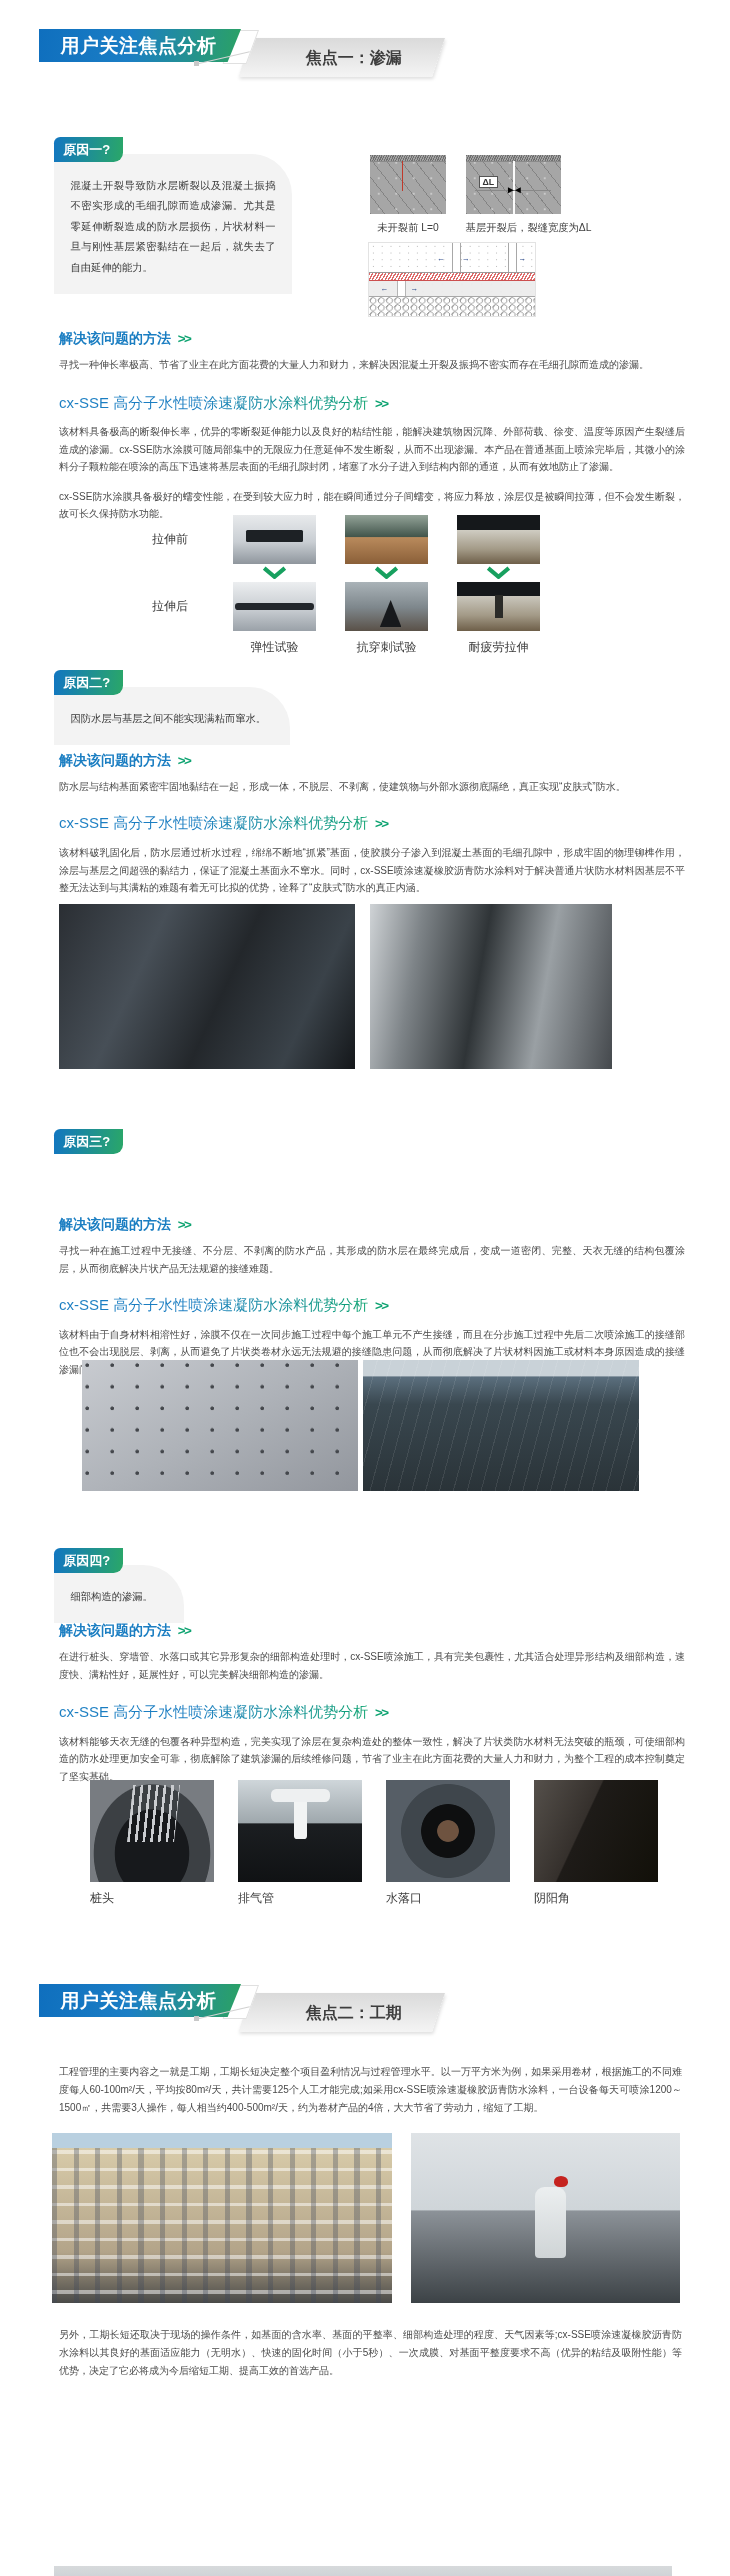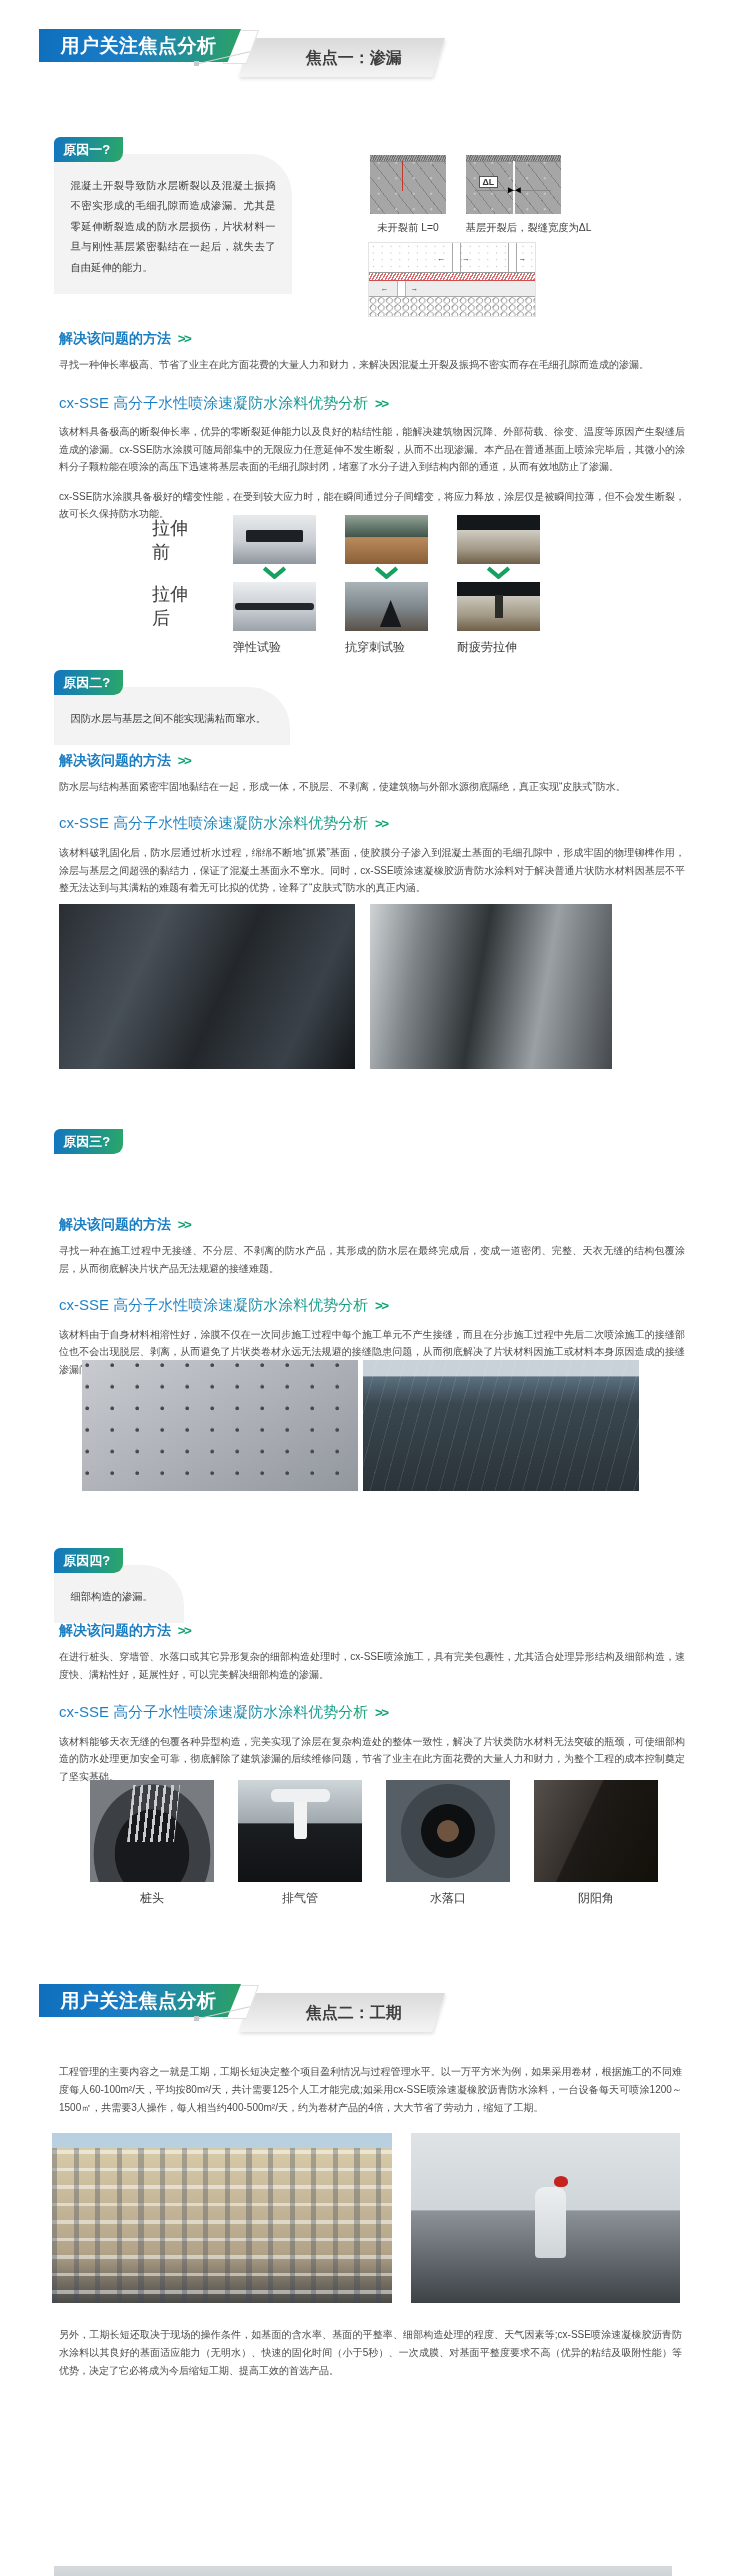--- a/index.html
+++ b/index.html
@@ -48,24 +48,24 @@
   .ld-top{position:relative;height:29px;border-bottom:0.5px solid #9a9a9a;background-image:radial-gradient(#b5b5b5 0.5px,transparent 0.9px);background-size:8.8px 6.7px;}
   .ld-gap{position:absolute;top:0;bottom:0;width:6.7px;background:#fff;border-left:0.5px solid #a8a8a8;border-right:0.5px solid #a8a8a8;}
   .ld-arrow{position:absolute;top:50%;transform:translateY(-50%);font-size:7.7px;font-weight:bold;color:#2c4a8c;}
   .ld-mem{height:6.7px;background:repeating-linear-gradient(120deg,#dd6b6b 0 1.3px,#fff 1.3px 2.8px);border-bottom:0.5px solid #cc4f4f;}
   .ld-mid{position:relative;height:15.5px;background-color:#ededed;background-image:radial-gradient(#c2c2c2 0.5px,transparent 0.8px);background-size:9.8px 7.2px;border-bottom:0.5px solid #a8a8a8;}
   .ld-gap2{position:absolute;top:0;bottom:0;width:6.7px;background:#fff;border-left:0.5px solid #b5b5b5;border-right:0.5px solid #b5b5b5;}
   .ld-hc{height:18.5px;background-color:#fff;background-image:radial-gradient(circle at 4.1px 3.6px,transparent 2.3px,#9a9a9a 2.6px 3.1px,transparent 3.4px),radial-gradient(circle at 0 0,transparent 2.3px,#9a9a9a 2.6px 3.1px,transparent 3.4px);background-size:8.2px 7.2px;}
 
   
   .test-grid{position:absolute;left:152px;top:515px;display:grid;grid-template-columns:52px 83px 83px 83px;column-gap:29px;}
-  .tg-label{font-size:18px;color:#3d3d3d;align-self:center;}
+  .tg-label{font-size:12px;color:#3d3d3d;align-self:center;}
   .tg-photo{height:49px;}
   .tg-chev{height:17.5px;display:flex;align-items:center;justify-content:center;}
-  .tg-cap{font-size:12px;color:#3c3c3c;text-align:left;margin-top:8.2px;}
+  .tg-cap{font-size:12px;color:#3c3c3c;text-align:center;margin-top:8.2px;}
 
   
   .ph{position:absolute;background:#ccc;overflow:hidden;}
   .ph-el-before{background:linear-gradient(180deg,#e8eaec 0%,#c9ced3 55%,#8f969d 100%);position:relative;}
   .ph-el-before::after{content:"";position:absolute;left:16%;top:30%;width:68%;height:26%;background:#1d2125;border-radius:1.5px;}
   .ph-el-after{background:linear-gradient(180deg,#eceef0 0%,#c4c9ce 60%,#9aa1a8 100%);position:relative;}
   .ph-el-after::after{content:"";position:absolute;left:2%;top:44%;width:96%;height:14%;background:#23272c;border-radius:3.1px;}
   .ph-pu-before{background:linear-gradient(180deg,#93a398 0%,#41544a 45%,#b98a5c 46%,#8a5f38 100%);}
   .ph-pu-after{background:linear-gradient(180deg,#aab3b8 0%,#7e878c 52%,#5a5148 100%);position:relative;}
   .ph-pu-after::after{content:"";position:absolute;left:42%;top:38%;width:26%;height:55%;background:#17191c;clip-path:polygon(50% 0,100% 100%,0 100%);}
@@ -85,21 +85,21 @@
   .ph-corner{background:linear-gradient(115deg,#55504b 0%,#35302c 40%,#1e1b18 41%,#121009 100%);}
   .ph-building{background-color:#cdbf9e;background-image:linear-gradient(180deg,#b9d0e0 0%,#b9d0e0 9%,rgba(0,0,0,0) 9%),repeating-linear-gradient(90deg,rgba(60,70,90,.33) 0 5.2px,transparent 5.2px 21.6px),repeating-linear-gradient(180deg,rgba(255,255,255,.5) 0 3.1px,transparent 3.1px 17.5px),linear-gradient(180deg,#d8cba9 9%,#b3a489 70%,#4a4a48 100%);}
   .ph-worker{background:linear-gradient(180deg,#dfe3e6 0%,#cfd5d9 45%,#8c9298 46%,#3c4246 100%);position:relative;}
   .ph-worker::before{content:"";position:absolute;left:53%;top:25%;width:14.4px;height:11.3px;background:#c5231f;border-radius:50% 50% 42% 42%;z-index:2;}
   .ph-worker::after{content:"";position:absolute;left:46%;top:32%;width:31px;height:71px;background:linear-gradient(#eceff0,#cfd4d6);border-radius:9.3px 9.3px 4.1px 4.1px;}
   .ph-field{background:linear-gradient(180deg,#d7dadc 0%,#c5cbd0 16%,#9aa3a9 17%,#b7ae9a 23%,#6a6258 24%,#3a3c3e 48%,#2e3134 100%);position:relative;}
   .ph-field::after{content:"";position:absolute;left:32%;top:36%;width:5.2px;height:8.2px;background:#2e5f9e;border-radius:1px;
     box-shadow:11.3px 0 0 #2e5f9e,23px 0.5px 0 #274f85,93px -1px 0 #2e5f9e,104px -1px 0 #274f85,165px 0 0 #16181a,-36px 1.5px 0 #d8d8d8,62px 13.4px 0 #e8e8e8,-93px 10.3px 0 #e2e2e2;}
 
   .fig-row{position:absolute;left:370px;top:155px;display:flex;gap:19.6px;}
-  .photo-cap{font-size:12px;color:#3c3c3c;text-align:center;margin-top:8.2px;}
+  .photo-cap{font-size:12px;color:#3c3c3c;text-align:left;margin-top:8.2px;}
   .detail-row{position:absolute;left:90px;top:1780px;display:flex;gap:24px;}
   .detail-item .ph-d{position:relative;width:124px;height:102px;}
 </style>
 </head>
 <body>
 
 <div id="page">
 
   <div class="banner" style="top:29px">
     <div class="b-echo"></div>

